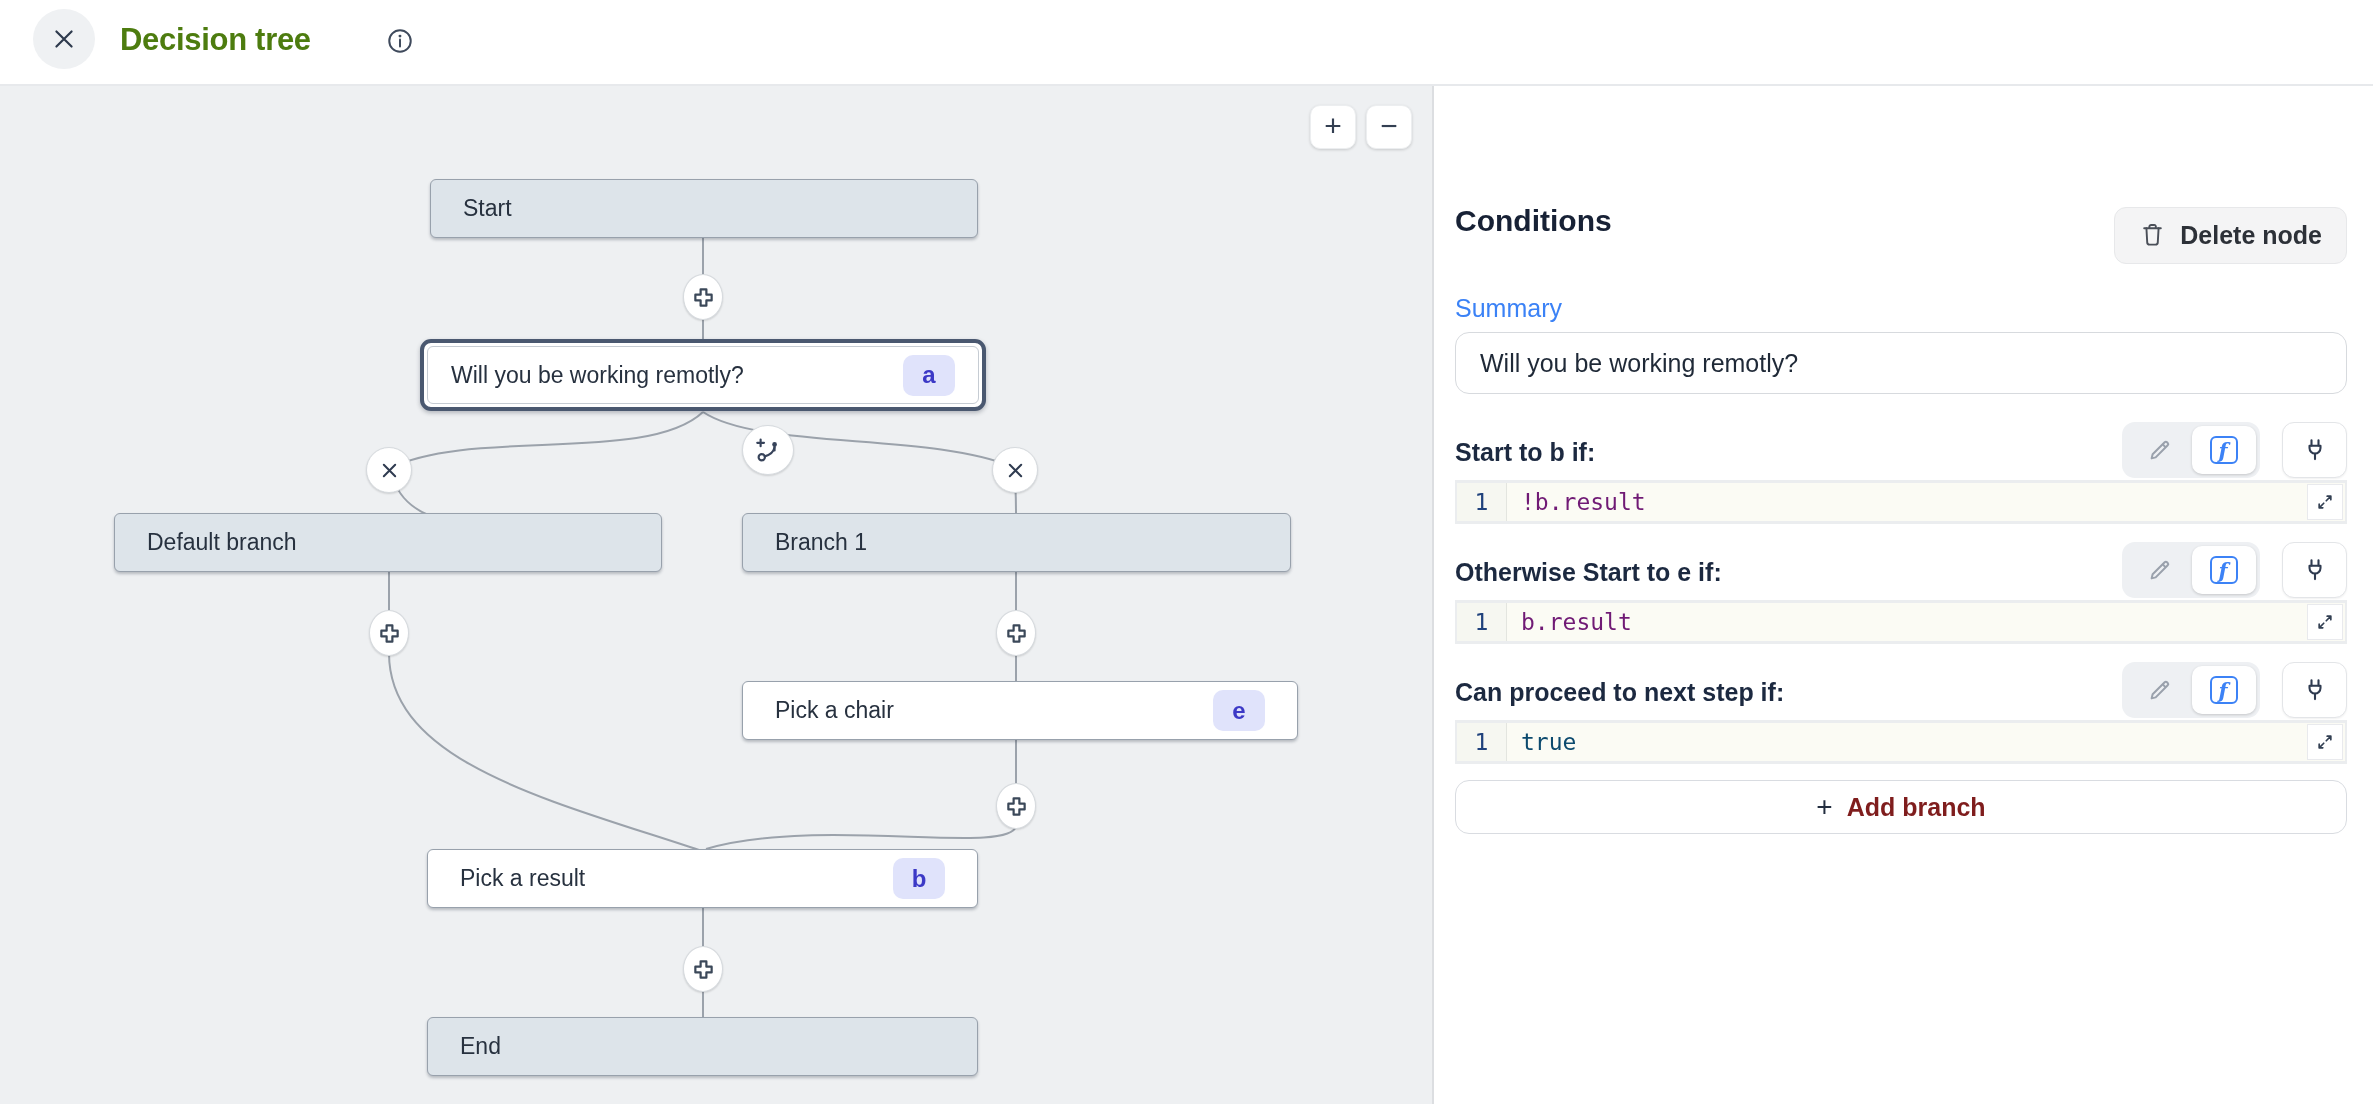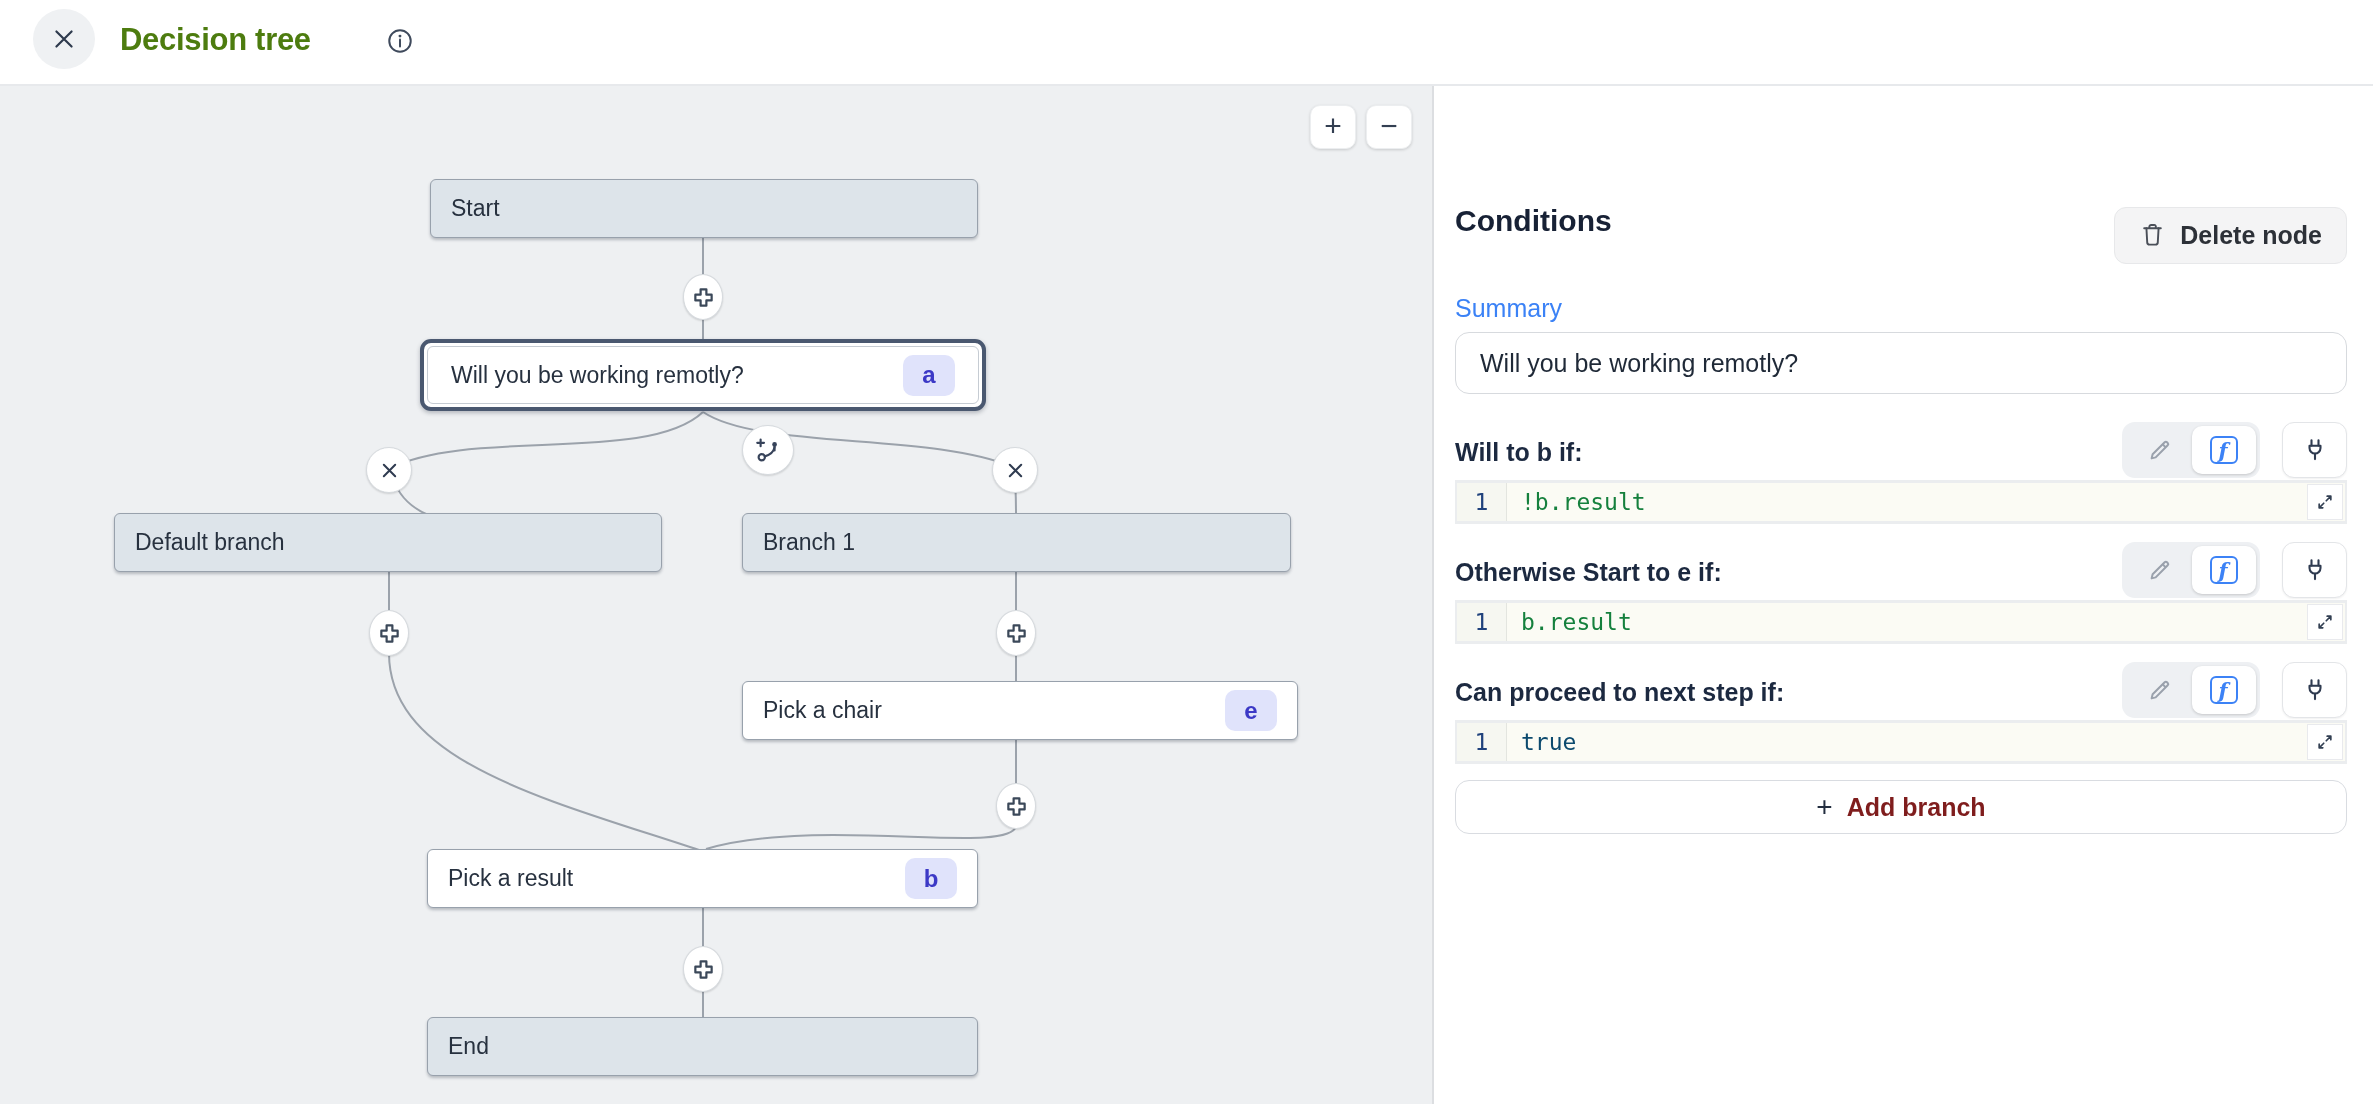--- a/index.html
+++ b/index.html
@@ -19,21 +19,21 @@
     font-weight:700; color:#4d7c0f; letter-spacing:-0.3px; }
   .info-icon { position:absolute; left:386px; top:27px; }
 
   
   .canvas { position:absolute; left:0; top:86px; width:1434px; height:1018px;
     background:#eef0f2; border-right:2px solid #dcdee1; overflow:hidden; }
   .edges { position:absolute; left:0; top:0; width:1434px; height:1018px; }
 
   .node { position:absolute; height:59px; border-radius:6px;
     border:1.5px solid #98a1ac; display:flex; align-items:center;
-    justify-content:space-between; padding:0 20px; font-size:23px;
+    justify-content:space-between; padding:0 32px; font-size:23px;
     color:#27313f; box-shadow:0 2px 3px rgba(40,50,65,.28); cursor:pointer; }
   .node-gray { background:#dde4ea; }
   .node-white { background:#ffffff; }
   .node-selected { position:absolute; border:4px solid #4a5870; border-radius:11px;
     background:#ffffff; padding:3px; box-shadow:0 2px 4px rgba(40,50,65,.3); cursor:pointer; }
   .node-selected .inner { width:100%; height:100%; border:1px solid #c6ccd3;
     border-radius:6px; background:#ffffff; display:flex; align-items:center;
     justify-content:space-between; padding:0 23px; font-size:23px; color:#27313f; }
   .badge { min-width:52px; height:41px; border-radius:10px; background:#e0e3fb;
     color:#3c39c6; font-size:24px; font-weight:700; display:flex;
@@ -81,21 +81,21 @@
     border:1px solid #e3e5e8; border-radius:12px; box-shadow:0 1px 2px rgba(0,0,0,.06);
     display:flex; align-items:center; justify-content:center; cursor:pointer; }
 
   .editor { position:absolute; left:19px; width:892px; height:44px;
     background:#ebedef; padding:3px 2px; display:flex; align-items:stretch; }
   .editor .gutter { width:50px; background:#f6f7f1; border-right:1px solid #e3e5df;
     display:flex; align-items:center; justify-content:center;
     font-family:"DejaVu Sans Mono", monospace; font-size:23px; color:#20427c; }
   .editor .code { flex:1; background:#fbfbf4; display:flex; align-items:center;
     padding-left:14px; font-family:"DejaVu Sans Mono", monospace; font-size:23px;
-    color:#15803d; white-space:pre; }
+    color:#701a75; white-space:pre; }
   .editor .code.keyword { color:#0c4a6e; }
   .expand-btn { position:absolute; right:4px; top:4px; width:36px; height:36px;
     background:#ffffff; border:1px solid #e9eaed; display:flex; align-items:center;
     justify-content:center; cursor:pointer; }
 
   .add-branch { position:absolute; left:19px; top:694px; width:892px; height:54px;
     background:#ffffff; border:1.5px solid #d9dce1; border-radius:14px;
     display:flex; align-items:center; justify-content:center; gap:14px;
     cursor:pointer; }
   .add-branch .plus { font-size:28px; font-weight:400; color:#222d3f; }
@@ -238,21 +238,21 @@
         <path d="M9.2 5V4.2A1.6 1.6 0 0 1 10.8 2.6h2.4A1.6 1.6 0 0 1 14.8 5" stroke="#4a4f58" stroke-width="1.7" fill="none" stroke-linecap="round"></path>
         <path d="M4.6 5.6h14.8" stroke="#4a4f58" stroke-width="1.7" stroke-linecap="round"></path>
         <path d="M6.6 5.6l.7 12.5a2.1 2.1 0 0 0 2.1 2h5.2a2.1 2.1 0 0 0 2.1-2l.7-12.5" stroke="#4a4f58" stroke-width="1.7" fill="none" stroke-linecap="round" stroke-linejoin="round"></path>
       </svg>
       <span>Delete node</span>
     </button>
 
     <div class="summary-label">Summary</div>
     <input class="summary-input" type="text" value="Will you be working remotly?" style="">
 
-    <div class="sec-label" style="top:352px;">Will to b if:</div>
+    <div class="sec-label" style="top:352px;">Start to b if:</div>
     <div class="icon-row" style="right:26px; top:336px;">
       <div class="seg">
         <span class="pencil-half">
           <svg width="27" height="27" viewBox="0 0 24 24">
             <path d="M5 19l.9-3.6L16.6 4.7a1.5 1.5 0 0 1 2.1 0l.6.6a1.5 1.5 0 0 1 0 2.1L8.6 18.1 5 19z" stroke="#9aa1ac" stroke-width="1.8" fill="none" stroke-linejoin="round"></path>
             <path d="M14.8 6.5l2.7 2.7" stroke="#9aa1ac" stroke-width="1.8"></path>
           </svg>
         </span>
         <button class="f-btn">
           <span class="f-glyph">f</span>

